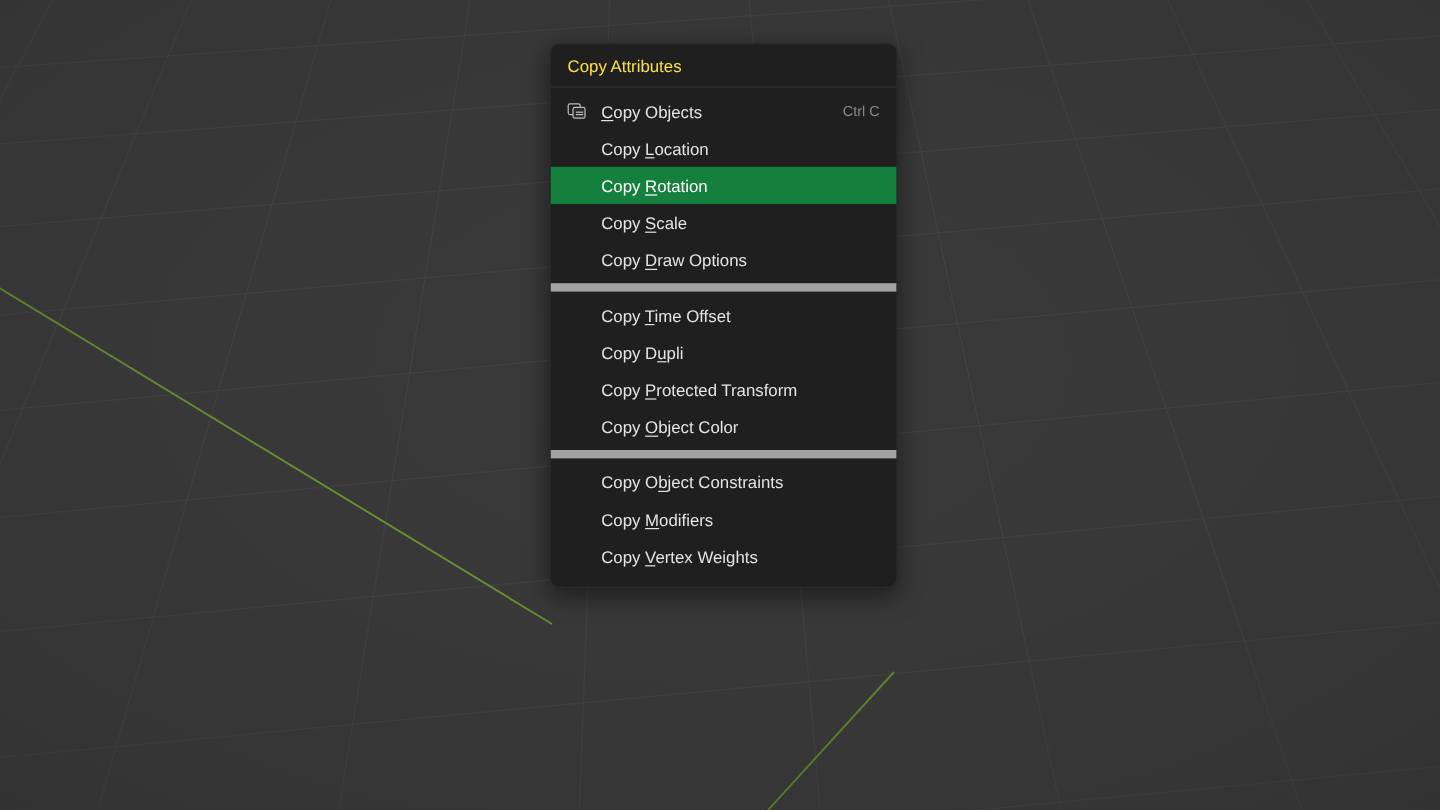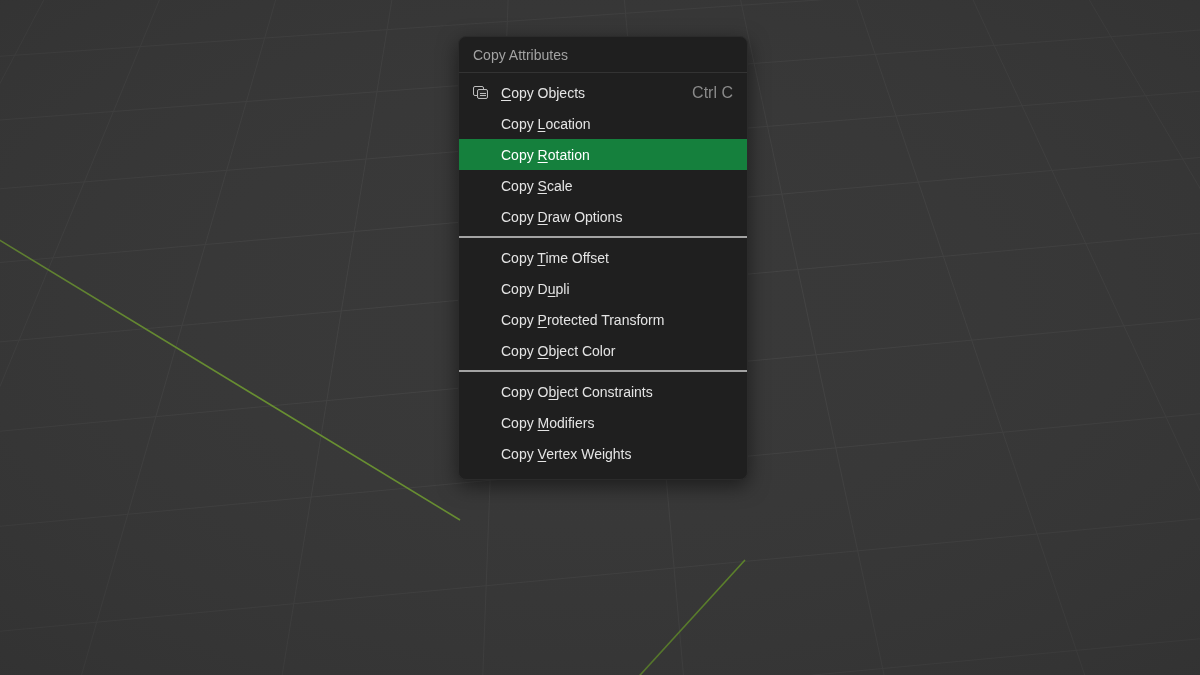--- a/index.html
+++ b/index.html
@@ -28,26 +28,26 @@
     border: 1px solid #2b2b2b;
     border-radius: 8px;
     box-shadow: 0 6px 20px rgba(0,0,0,0.5);
     color: #d8d8d8;
     font-size: 14px;
     user-select: none;
     padding-bottom: 6px;
   }
   .menu-header {
     padding: 10px 14px 9px 14px;
-    color: #a3a3a3;
+    color: #fde047;
     font-size: 14px;
     border-bottom: 1px solid #333;
   }
   .menu-section {
-    border-top: 2px solid #a3a3a3;
+    border-top: 7px solid #a3a3a3;
     padding: 4px 0;
   }
   .menu-section:first-of-type { border-top: none; }
   .menu-item {
     display: flex;
     align-items: center;
     padding: 5px 14px 5px 14px;
     height: 31px;
     line-height: 20px;
     cursor: default;
@@ -66,21 +66,21 @@
   }
   .menu-item .label {
     flex: 1 1 auto;
     white-space: nowrap;
     color: #e4e4e4;
   }
   .menu-item.highlighted .label { color: #ffffff; }
   .menu-item .shortcut {
     flex: 0 0 auto;
     color: #8a8a8a;
-    font-size: 16px;
+    font-size: 12px;
   }
   .mn { text-decoration: underline; text-underline-offset: 2px; }
 
   .copy-icon {
     width: 16px; height: 14px;
     position: relative;
   }
   .copy-icon .back, .copy-icon .front {
     position: absolute;
     border: 1px solid #bdbdbd;

